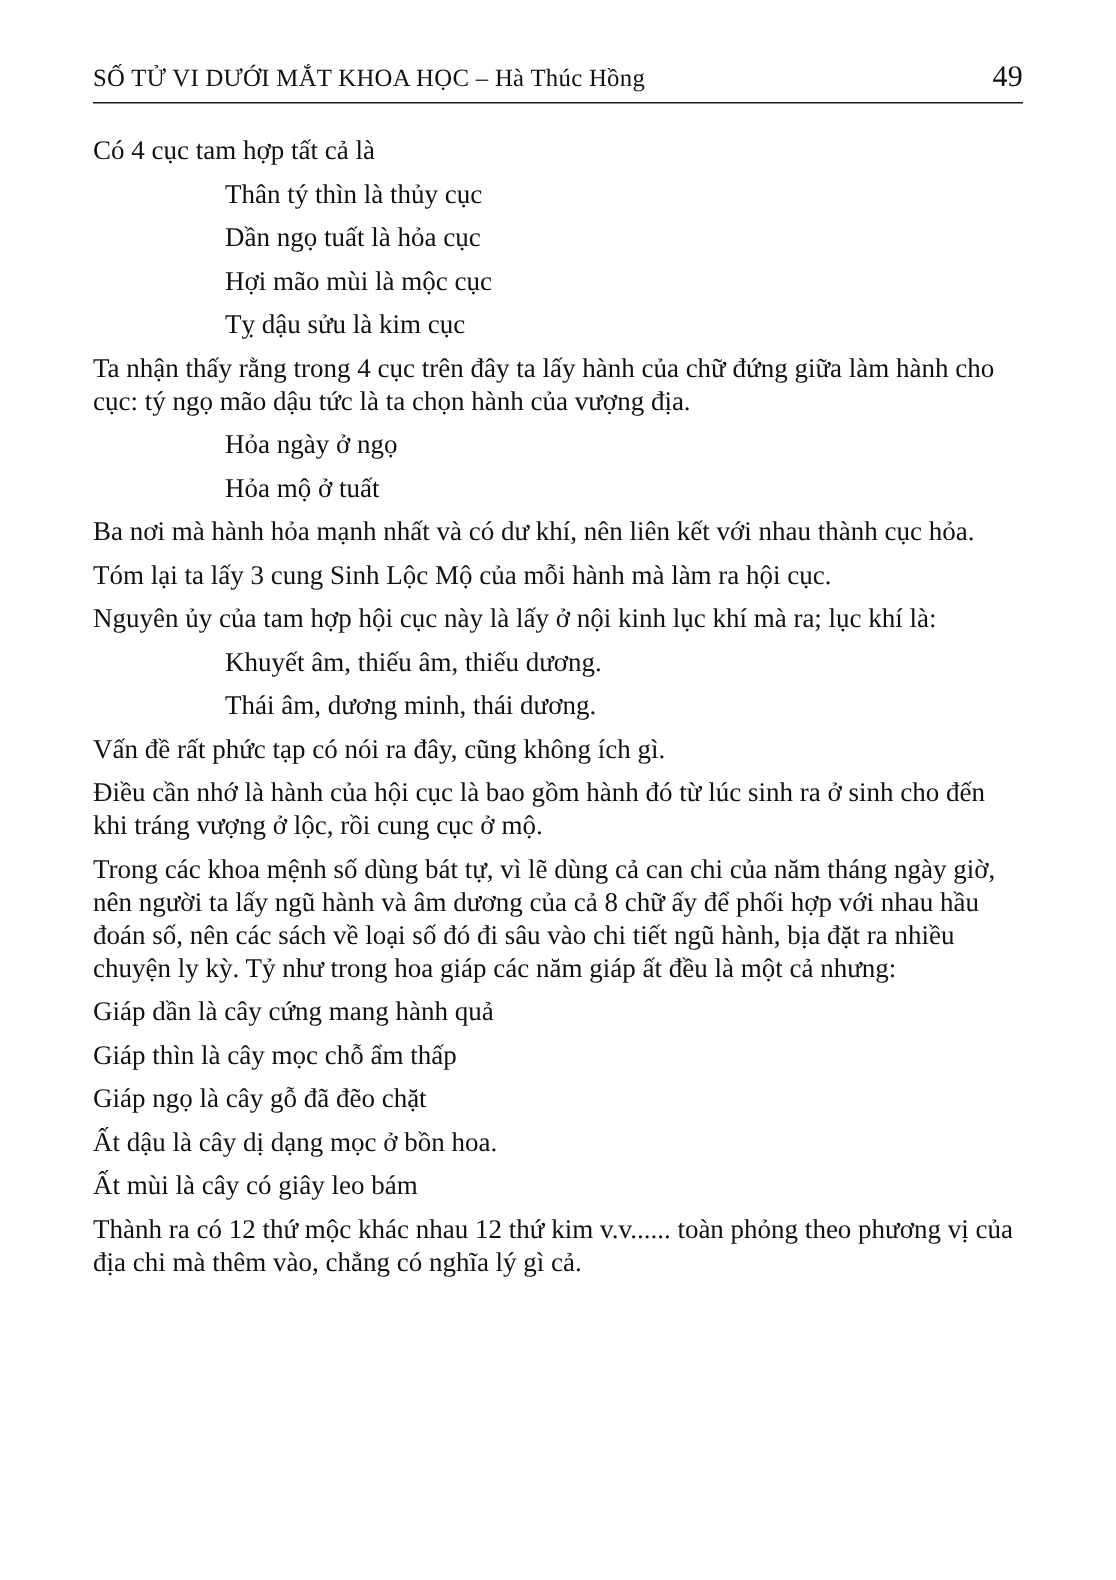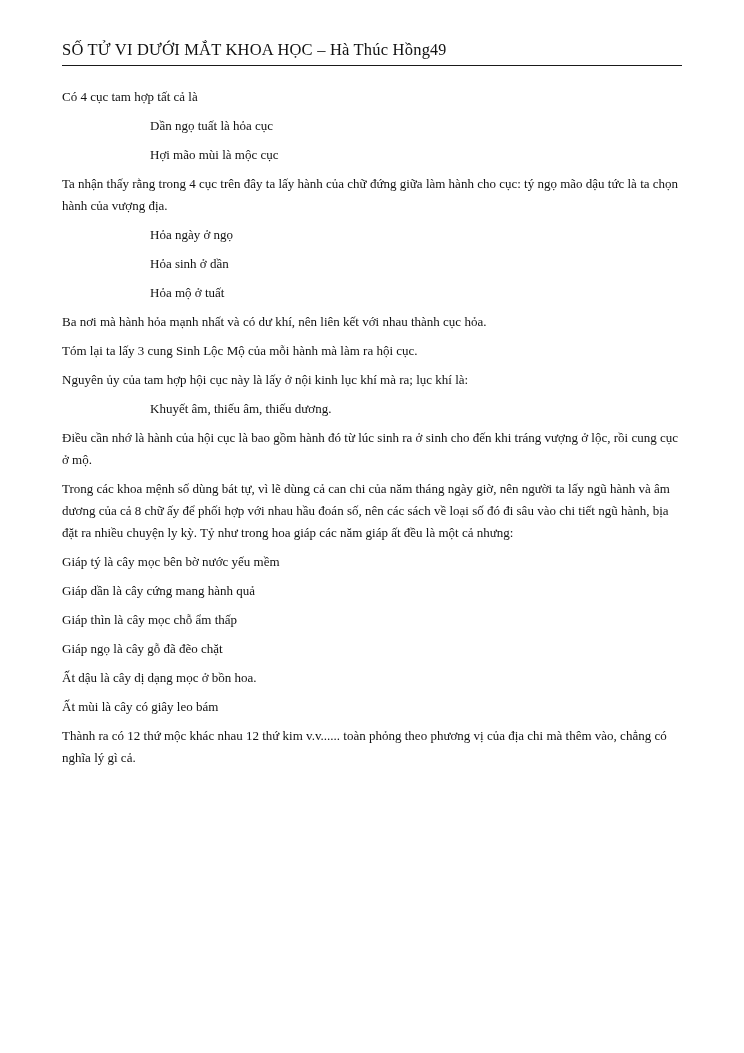--- a/index.html
+++ b/index.html
@@ -16,72 +16,76 @@
     overflow: hidden;
   }
   .page {
     box-sizing: border-box;
     width: 744px;
     height: 1053px;
     padding: 40px 62px 0 62px;
   }
   .header {
     display: flex;
+    justify-content: space-between;
     align-items: baseline;
     font-size: 16.5px;
     letter-spacing: 0.2px;
+    gap: 41px;
   }
   .header .title {
     white-space: nowrap;
   }
   .header .pagenum {
-    font-size: 16px;
+    font-size: 20px;
   }
   .rule {
     border: none;
     border-top: 1.6px solid #1a1a1a;
     margin: 5px 0 0 0;
   }
   .body-text {
     margin-top: 20px;
   }
   .body-text p {
     margin: 0 0 7px 0;
-    font-size: 13px;
+    font-size: 18px;
     line-height: 22px;
     text-align: left;
   }
   .body-text p.indent {
     padding-left: 88px;
   }
 </style>
 </head>
 <body>
 
 <div class="page">
   <div class="header">
     <span class="title">SỐ TỬ VI DƯỚI MẮT KHOA HỌC – Hà Thúc Hồng</span>
     <span class="pagenum">49</span>
   </div>
   <hr class="rule">
   <div class="body-text">
       <p>Có 4 cục tam hợp tất cả là</p>
+      <p class="indent">Thân tý thìn là thủy cục</p>
       <p class="indent">Dần ngọ tuất là hỏa cục</p>
       <p class="indent">Hợi mão mùi là mộc cục</p>
+      <p class="indent">Tỵ dậu sửu là kim cục</p>
       <p>Ta nhận thấy rằng trong 4 cục trên đây ta lấy hành của chữ đứng giữa làm hành cho cục: tý ngọ mão dậu tức là ta chọn hành của vượng địa.</p>
       <p class="indent">Hỏa ngày ở ngọ</p>
-      <p class="indent">Hỏa sinh ở dần</p>
       <p class="indent">Hỏa mộ ở tuất</p>
       <p>Ba nơi mà hành hỏa mạnh nhất và có dư khí, nên liên kết với nhau thành cục hỏa.</p>
       <p>Tóm lại ta lấy 3 cung Sinh Lộc Mộ của mỗi hành mà làm ra hội cục.</p>
       <p>Nguyên ủy của tam hợp hội cục này là lấy ở nội kinh lục khí mà ra; lục khí là:</p>
       <p class="indent">Khuyết âm, thiếu âm, thiếu dương.</p>
+      <p class="indent">Thái âm, dương minh, thái dương.</p>
+      <p>Vấn đề rất phức tạp có nói ra đây, cũng không ích gì.</p>
       <p>Điều cần nhớ là hành của hội cục là bao gồm hành đó từ lúc sinh ra ở sinh cho đến khi tráng vượng ở lộc, rồi cung cục ở mộ.</p>
       <p>Trong các khoa mệnh số dùng bát tự, vì lẽ dùng cả can chi của năm tháng ngày giờ, nên người ta lấy ngũ hành và âm dương của cả 8 chữ ấy để phối hợp với nhau hầu đoán số, nên các sách về loại số đó đi sâu vào chi tiết ngũ hành, bịa đặt ra nhiều chuyện ly kỳ. Tỷ như trong hoa giáp các năm giáp ất đều là một cả nhưng:</p>
-      <p>Giáp tý là cây mọc bên bờ nước yếu mềm</p>
       <p>Giáp dần là cây cứng mang hành quả</p>
       <p>Giáp thìn là cây mọc chỗ ẩm thấp</p>
       <p>Giáp ngọ là cây gỗ đã đẽo chặt</p>
       <p>Ất dậu là cây dị dạng mọc ở bồn hoa.</p>
       <p>Ất mùi là cây có giây leo bám</p>
       <p>Thành ra có 12 thứ mộc khác nhau 12 thứ kim v.v...... toàn phỏng theo phương vị của địa chi mà thêm vào, chẳng có nghĩa lý gì cả.</p>
     </div>
 </div>
 
 </body></html>

